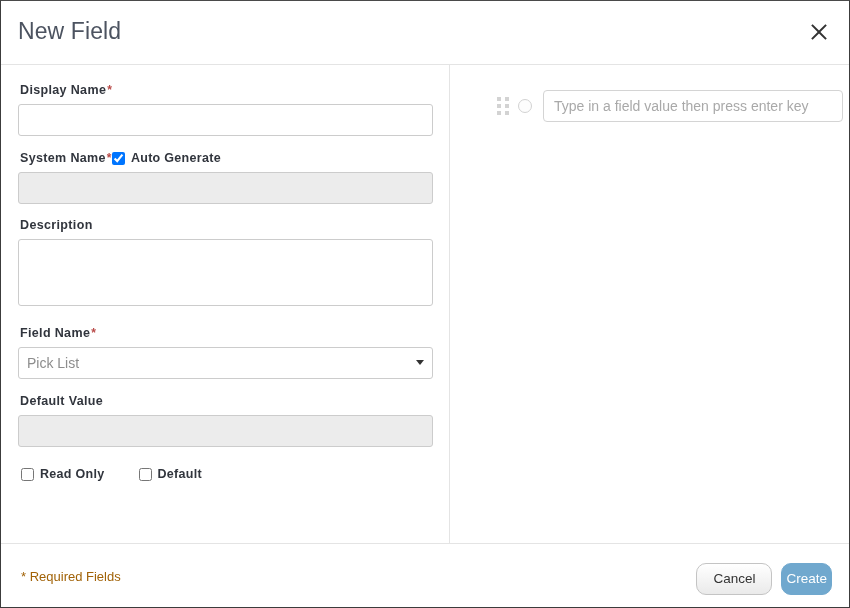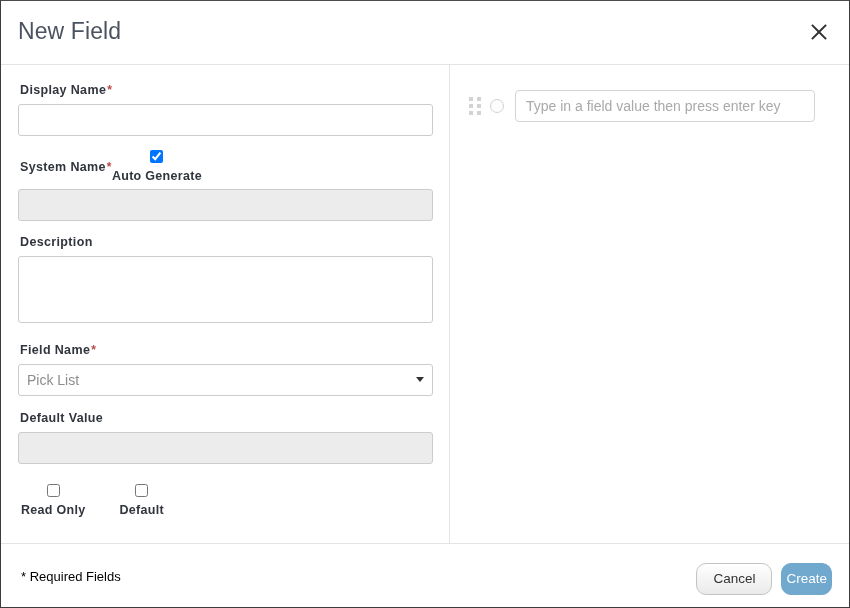--- a/index.html
+++ b/index.html
@@ -58,20 +58,21 @@
     padding: 0;
   }
   .close-btn svg { display: block; }
 
   
   .modal-body {
     position: relative;
     height: 478px;
     display: flex;
     background: #ffffff;
+    gap: 28px;
   }
   .pane-left {
     position: relative;
     width: 449px;
     border-right: 1px solid #e4e4e4;
     padding: 17px 17px 0 17px;
   }
   .pane-right {
     position: relative;
     flex: 1;
@@ -103,21 +104,20 @@
     margin-bottom: 6px;
     padding-right: 1px;
   }
   .label-row .field-label { margin-bottom: 0; }
 
   .inline-check {
     display: flex;
     align-items: center;
     gap: 6px;
     cursor: pointer;
-    flex-direction: column;
   }
   .inline-check-label {
     font-size: 12.5px;
     font-weight: bold;
     color: #31353d;
     letter-spacing: 0.3px;
   }
 
   input[type="checkbox"] {
     margin: 0;
@@ -261,21 +261,21 @@
     position: relative;
     height: 63px;
     border-top: 1px solid #e4e4e4;
     background: #ffffff;
   }
   .required-note {
     position: absolute;
     left: 20px;
     top: 25px;
     font-size: 13px;
-    color: #000000;
+    color: #a16207;
   }
   .footer-actions {
     position: absolute;
     right: 17px;
     top: 19px;
     display: flex;
     gap: 9px;
   }
   .btn {
     font-family: "Liberation Sans", sans-serif;

